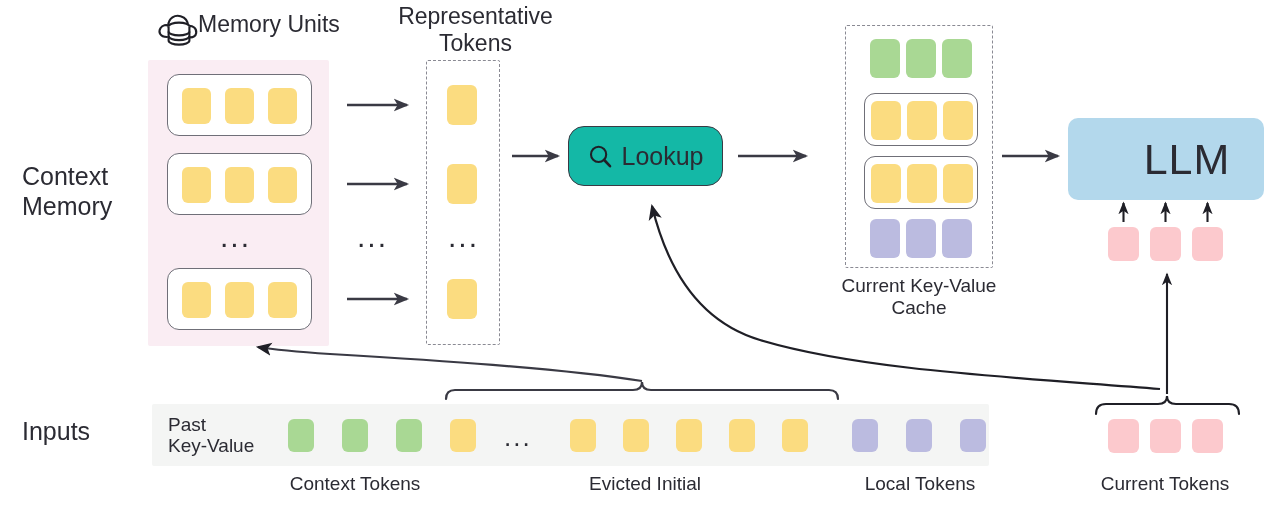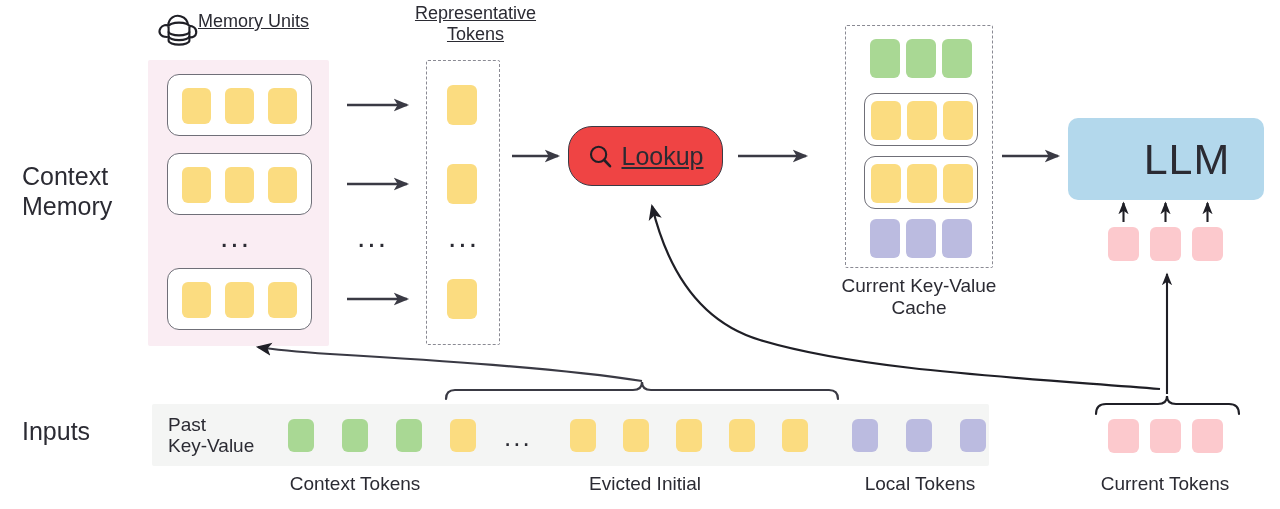--- a/index.html
+++ b/index.html
@@ -21,21 +21,21 @@
   .abs { position: absolute; }
 
   
   .label {
     position: absolute;
     color: #2b2b33;
     line-height: 1.18;
     white-space: pre-line;
   }
   .lbl-side   { font-size: 25px; }
-  .lbl-head   { font-size: 18px; text-align: center; text-decoration: underline; }
+  .lbl-head   { font-size: 23px; text-align: center; }
   .lbl-cap    { font-size: 19px; text-align: center; }
   .lbl-pkv    { font-size: 19px; line-height: 1.12; }
 
   
   .ctx-panel {
     background: #FAEDF3;
     border-radius: 2px;
   }
   .mem-unit {
     position: absolute;
@@ -71,28 +71,27 @@
     font-size: 30px;
     letter-spacing: 2px;
     color: #2b2b33;
     line-height: 1;
   }
 
   
   .lookup-box {
     position: absolute;
     border: 1.8px solid #3a3a44;
-    border-radius: 24px;
-    background: #ef4444;
+    border-radius: 16px;
+    background: #14b8a6;
     box-sizing: border-box;
     display: flex;
     align-items: center;
     justify-content: center;
     gap: 7px;
-    text-decoration: underline;
   }
   .lookup-text { font-size: 25px; color: #2b2b33; }
 
   
   .llm-box {
     position: absolute;
     background: #B3D8EC;
     border-radius: 10px;
     display: flex;
     align-items: center;

